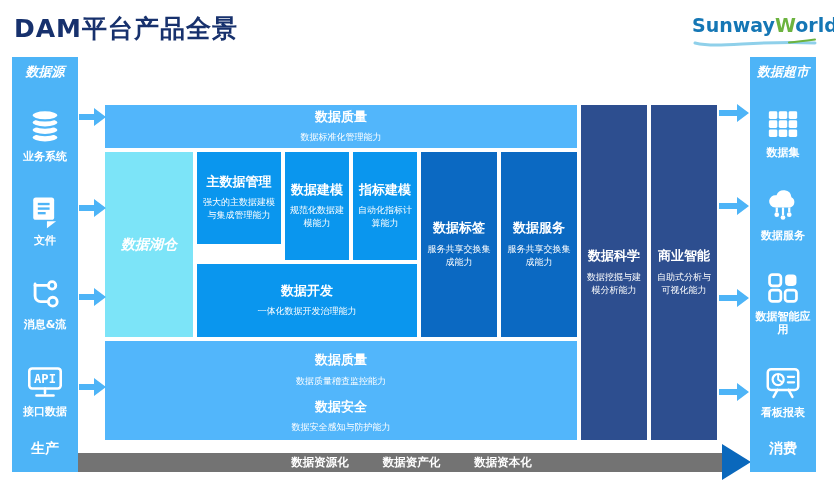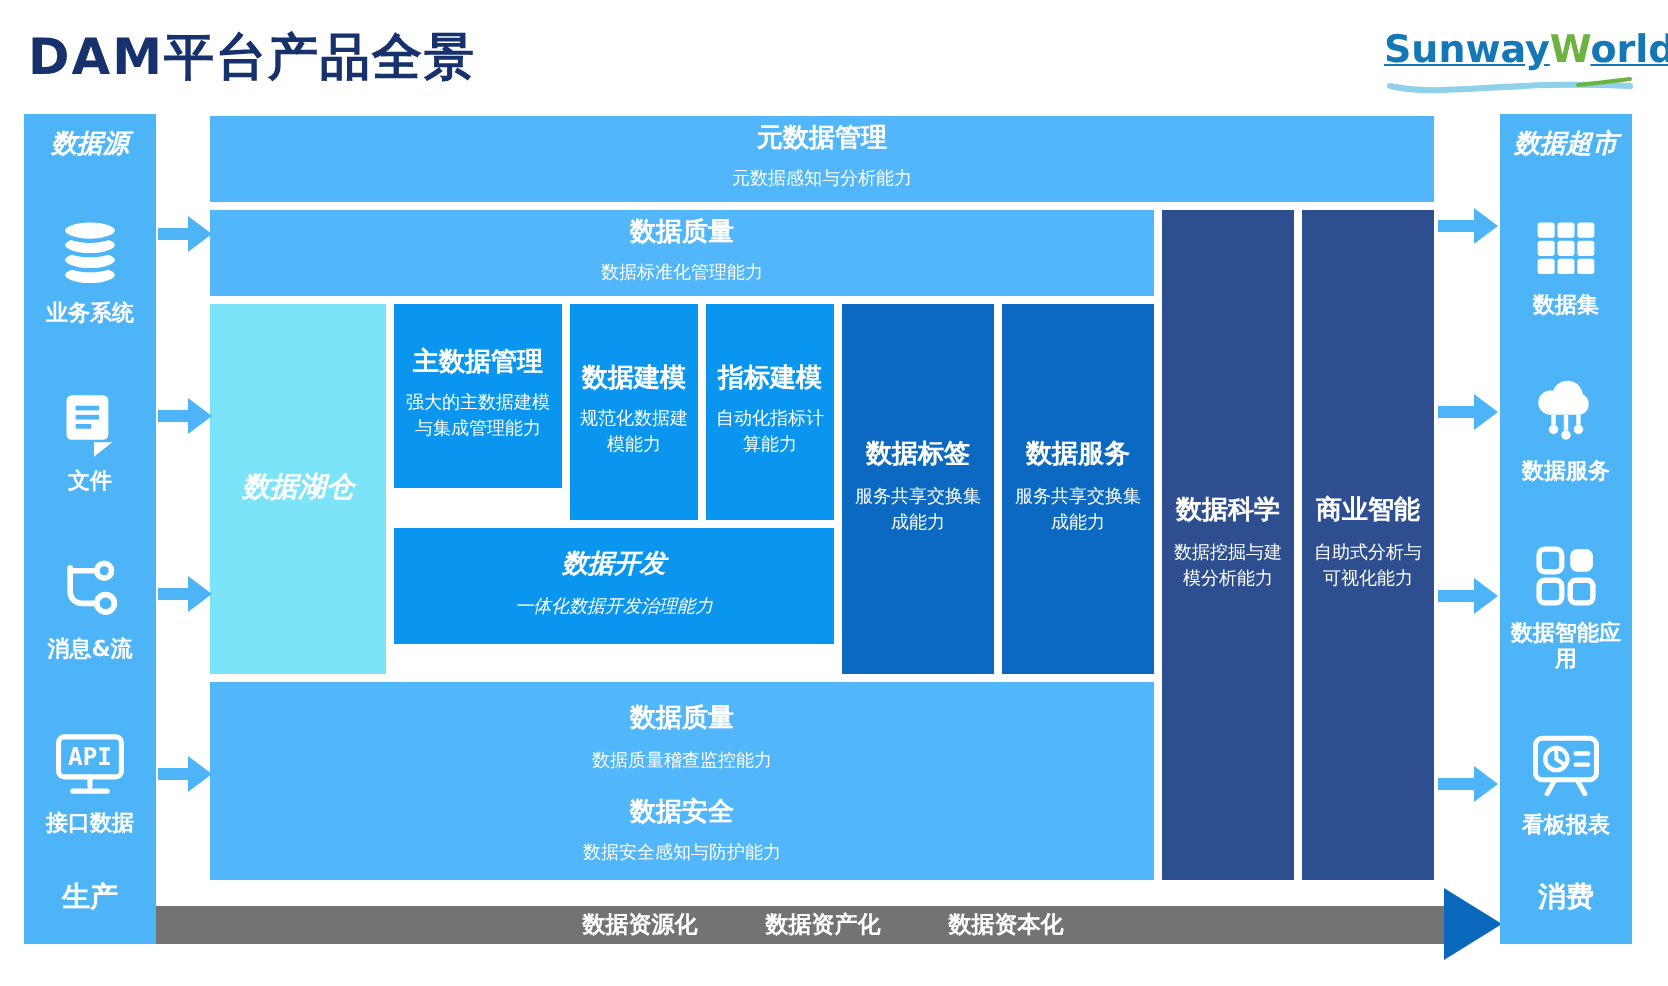--- a/index.html
+++ b/index.html
@@ -4,21 +4,21 @@
 <style>
   html,body{margin:0;padding:0;background:#fff;}
   body{width:834px;height:493px;overflow:hidden;font-family:"DejaVu Sans","Liberation Sans",sans-serif;}
   .canvas{position:relative;width:834px;height:493px;background:#ffffff;}
 
   .page-title{position:absolute;left:14px;top:12px;font-size:25px;font-weight:bold;color:#17316d;letter-spacing:1px;}
 
   
   .logo{position:absolute;right:16px;top:16px;width:126px;text-align:center;}
   .logo .txt{font-size:19px;font-weight:bold;letter-spacing:0;line-height:1;}
-  .logo .blue{color:#1577b5;text-decoration:underline;}
+  .logo .blue{color:#1577b5;}
   .logo .green{color:#6cb33f;}
 
   
   .sidebar{position:absolute;top:57px;width:66px;height:415px;background:#4db4f7;color:#fff;
     display:flex;flex-direction:column;align-items:center;z-index:3;}
   .sidebar.left{left:12px;}
   .sidebar.right{left:750px;}
   .sb-header{font-size:13px;font-weight:bold;padding-top:6px;height:26px;font-style:italic;}
   .sb-items{flex:1;display:flex;flex-direction:column;justify-content:space-around;align-items:center;width:100%;padding:4px 0 6px 0;}
   .sb-item{display:flex;flex-direction:column;align-items:center;gap:5px;}
@@ -149,24 +149,20 @@
           <path d="M9.5,6.5 v4 l3.2,2.2" stroke="#fff" stroke-width="1.4" fill="none"></path>
           <path d="M16.5,8.5 h4.5 M16.5,12.5 h4.5" stroke="#fff" stroke-width="1.6" stroke-linecap="round"></path>
           <path d="M9,18 l-2.8,5 M17,18 l2.8,5" stroke="#fff" stroke-width="1.8" stroke-linecap="round"></path>
         </svg>
         <div class="sb-label">看板报表</div>
       </div>
     </div>
     <div class="sb-footer">消费</div>
   </div>
 
-  <div class="blk row-sky" style="left:105px;top:58px;width:612px;height:43px;">
-    <div class="t">元数据管理</div>
-    <div class="s">元数据感知与分析能力</div>
-  </div>
 
   <div class="blk row-sky" style="left:105px;top:105px;width:472px;height:43px;">
     <div class="t">数据质量</div>
     <div class="s">数据标准化管理能力</div>
   </div>
 
   <div class="blk cyan" style="left:105px;top:152px;width:88px;height:185px;font-style:italic;">
     <div class="t">数据湖仓</div>
   </div>
 
@@ -178,21 +174,21 @@
   <div class="blk bright" style="left:285px;top:152px;width:64px;height:108px;">
     <div class="t">数据建模</div>
     <div class="s">规范化数据建模能力</div>
   </div>
 
   <div class="blk bright" style="left:353px;top:152px;width:64px;height:108px;">
     <div class="t">指标建模</div>
     <div class="s">自动化指标计算能力</div>
   </div>
 
-  <div class="blk bright" style="left:197px;top:264px;width:220px;height:58px;font-style:italic;">
+  <div class="blk bright" style="left:197px;top:264px;width:220px;height:73px;">
     <div class="t">数据开发</div>
     <div class="s">一体化数据开发治理能力</div>
   </div>
 
   <div class="blk medium" style="left:421px;top:152px;width:76px;height:185px;">
     <div class="t">数据标签</div>
     <div class="s">服务共享交换集成能力</div>
   </div>
 
   <div class="blk medium" style="left:501px;top:152px;width:76px;height:185px;">

